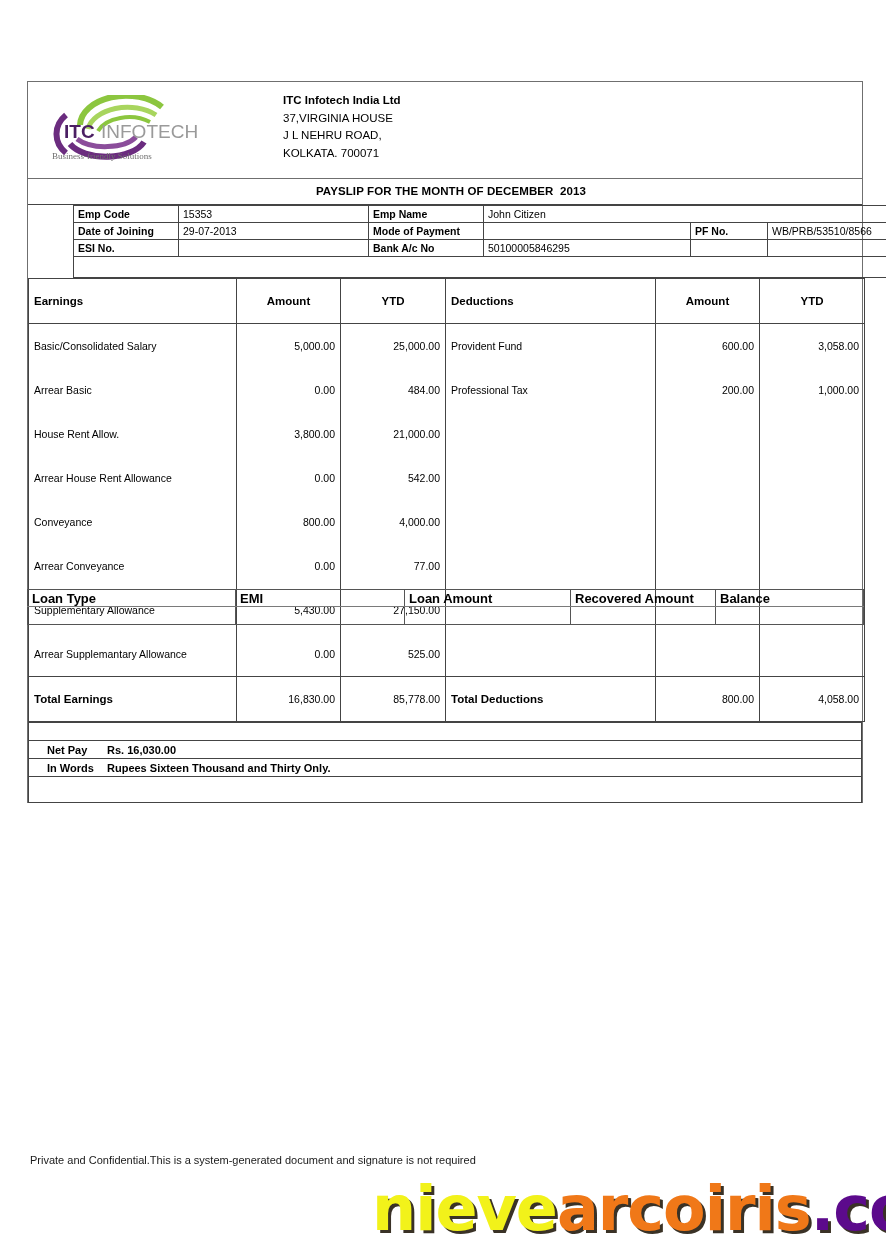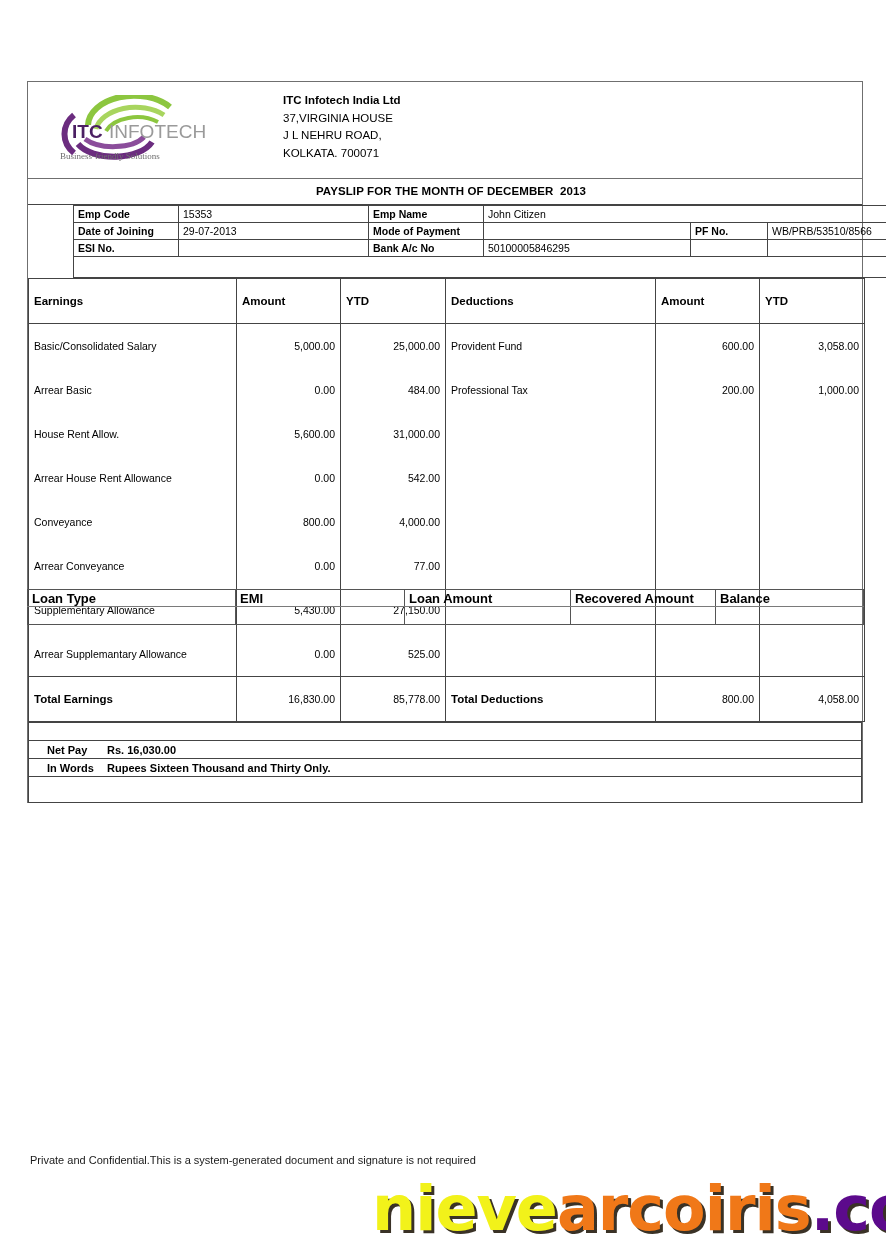--- a/index.html
+++ b/index.html
@@ -24,21 +24,21 @@
     border-bottom: none;
   }
 
   
   .hdr {
     position: relative;
     height: 96px;
   }
   .logo-wrap {
     position: absolute;
-    left: 24px; top: 13px;
+    left: 16px; top: 13px;
     width: 160px; height: 72px;
   }
   .logo-svg { display: block; }
   .addr {
     position: absolute;
     left: 255px; top: 10px;
     line-height: 17.5px;
   }
   .addr .co {
     font-weight: bold;
@@ -108,21 +108,21 @@
     overflow: hidden;
   }
   table.ern thead th {
     font-size: 11.5px;
     font-weight: bold;
     height: 21px;
     border-bottom: 1px solid #444;
     border-top: none;
   }
   table.ern thead th.lft { text-align: left; }
-  table.ern thead th.rgt { text-align: left; }
+  table.ern thead th.rgt { text-align: center; }
   table.ern td.num { text-align: right; margin-top: 48px; }
   table.ern td.txt { text-align: left; }
   table.ern tr.tot td {
     border-top: 1px solid #444;
     border-bottom: 1px solid #444;
     height: 22px;
   }
   table.ern tr.tot td.tl {
     font-weight: bold;
     font-size: 11.5px;
@@ -312,22 +312,22 @@
         <tr>
           <td class="txt">Arrear Basic</td>
           <td class="num">0.00</td>
           <td class="num">484.00</td>
           <td class="txt">Professional Tax</td>
           <td class="num">200.00</td>
           <td class="num">1,000.00</td>
         </tr>
         <tr>
           <td class="txt">House Rent Allow.</td>
-          <td class="num">5,600.00</td>
-          <td class="num">31,000.00</td>
+          <td class="num">3,800.00</td>
+          <td class="num">21,000.00</td>
           <td class="txt"></td>
           <td class="num"></td>
           <td class="num"></td>
         </tr>
         <tr>
           <td class="txt">Arrear House Rent Allowance</td>
           <td class="num">0.00</td>
           <td class="num">542.00</td>
           <td class="txt"></td>
           <td class="num"></td>

